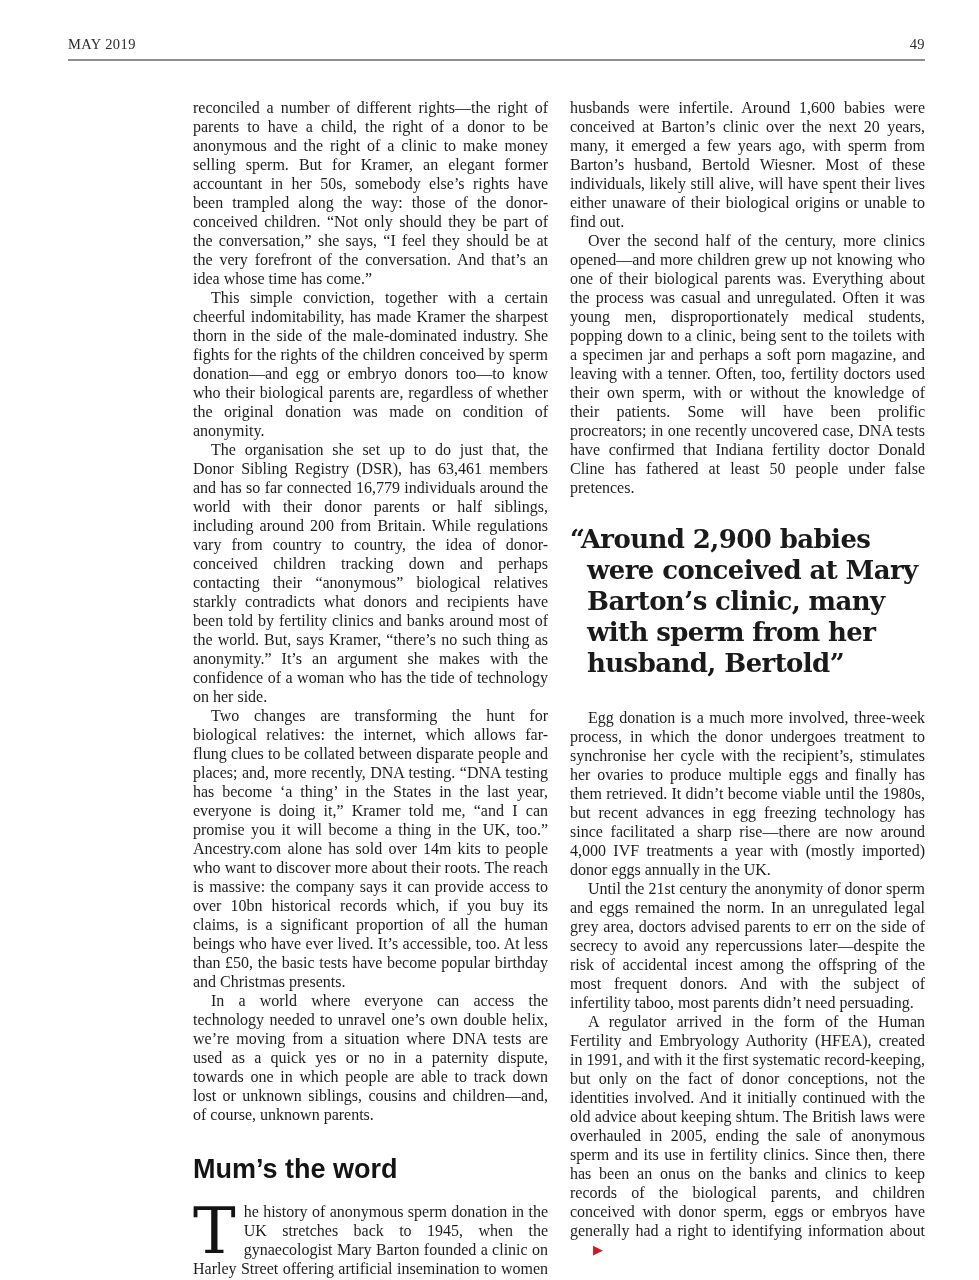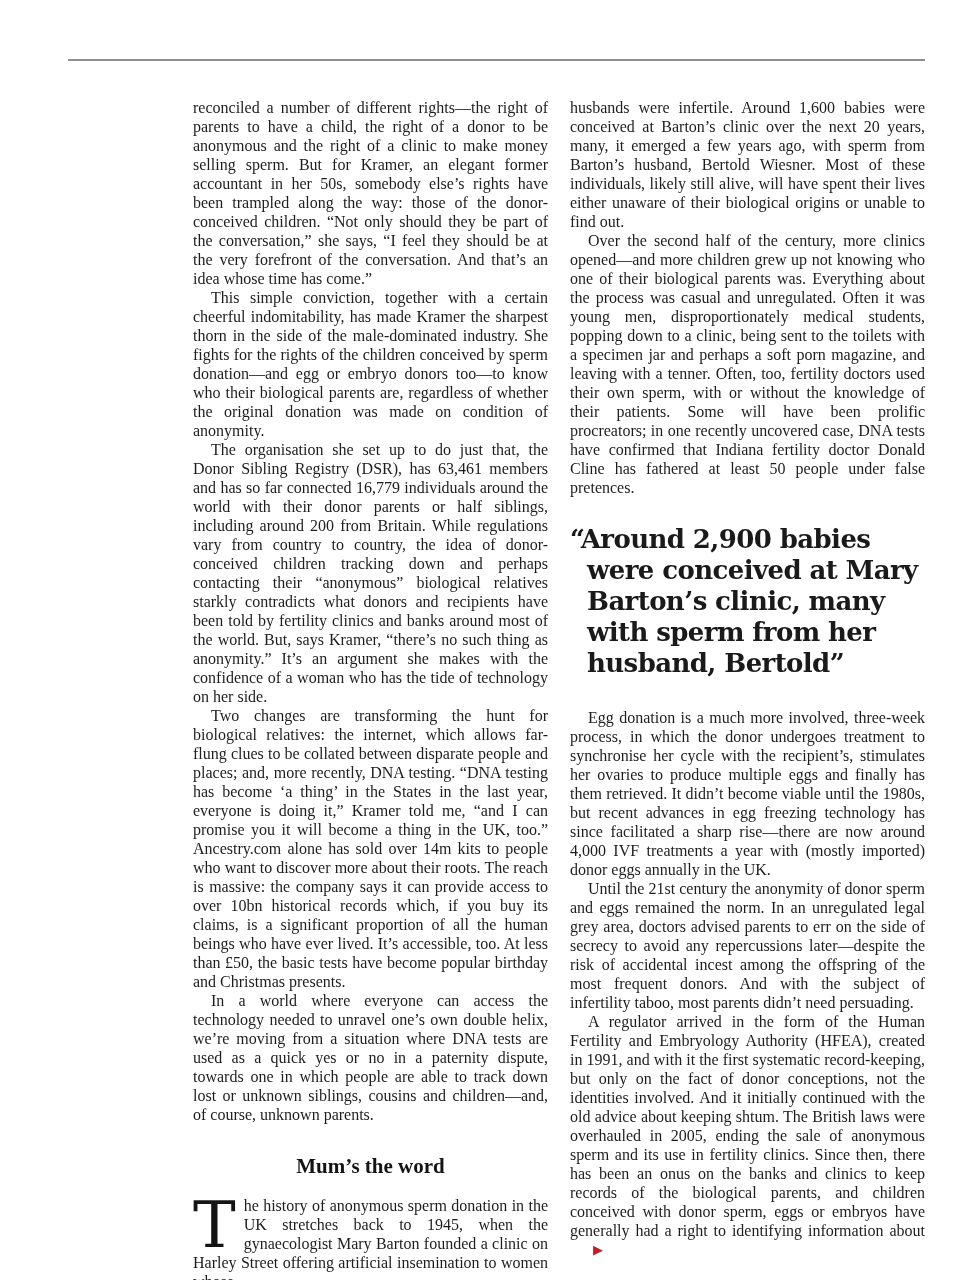--- a/index.html
+++ b/index.html
@@ -52,24 +52,24 @@
     font-size: 16px;
     line-height: 19px;
     text-align: justify;
     text-indent: 18px;
   }
   .col p.noindent {
     text-indent: 0;
   }
   .section-heading {
     margin: 30px 0 17px 0;
-    font-family: Liberation Serif, serif;
+    font-family: Liberation Sans, sans-serif;
     font-weight: bold;
-    font-size: 21px;
-    text-align: center;
+    font-size: 27px;
+    text-align: left;
     color: #141414;
   }
   .dropcap-para {
     text-indent: 0 !important;
   }
   .drop-cap {
     float: left;
     font-family: "DejaVu Serif", serif;
     font-size: 64px;
     line-height: 50px;
@@ -93,20 +93,24 @@
     margin-left: 5px;
     display: inline-block;
     transform: translateY(-1px);
   }
 </style>
 </head>
 <body>
 
 <div class="page">
 
+  <header class="page-header">
+    <span>MAY 2019</span>
+    <span>49</span>
+  </header>
 
   <div class="header-rule"></div>
 
   <main class="article-body">
 
     <div class="col">
       <p class="noindent">reconciled a number of different rights—the right of parents to have a child, the right of a donor to be anonymous and the right of a clinic to make money selling sperm. But for Kramer, an elegant former accountant in her 50s, somebody else’s rights have been trampled along the way: those of the donor-conceived children. “Not only should they be part of the conversation,” she says, “I feel they should be at the very forefront of the conversation. And that’s an idea whose time has come.”</p>
       <p>This simple conviction, together with a certain cheerful indomitability, has made Kramer the sharpest thorn in the side of the male-dominated industry. She fights for the rights of the children conceived by sperm donation—and egg or embryo donors too—to know who their biological parents are, regardless of whether the original donation was made on condition of anonymity.</p>
       <p>The organisation she set up to do just that, the Donor Sibling Registry (DSR), has 63,461 members and has so far connected 16,779 individuals around the world with their donor parents or half siblings, including around 200 from Britain. While regulations vary from country to country, the idea of donor-conceived children tracking down and perhaps contacting their “anonymous” biological relatives starkly contradicts what donors and recipients have been told by fertility clinics and banks around most of the world. But, says Kramer, “there’s no such thing as anonymity.” It’s an argument she makes with the confidence of a woman who has the tide of technology on her side.</p>
       <p>Two changes are transforming the hunt for biological relatives: the internet, which allows far-flung clues to be collated between disparate people and places; and, more recently, DNA testing. “DNA testing has become ‘a thing’ in the States in the last year, everyone is doing it,” Kramer told me, “and I can promise you it will become a thing in the UK, too.” Ancestry.com alone has sold over 14m kits to people who want to discover more about their roots. The reach is massive: the company says it can provide access to over 10bn historical records which, if you buy its claims, is a significant proportion of all the human beings who have ever lived. It’s accessible, too. At less than £50, the basic tests have become popular birthday and Christmas presents.</p>

